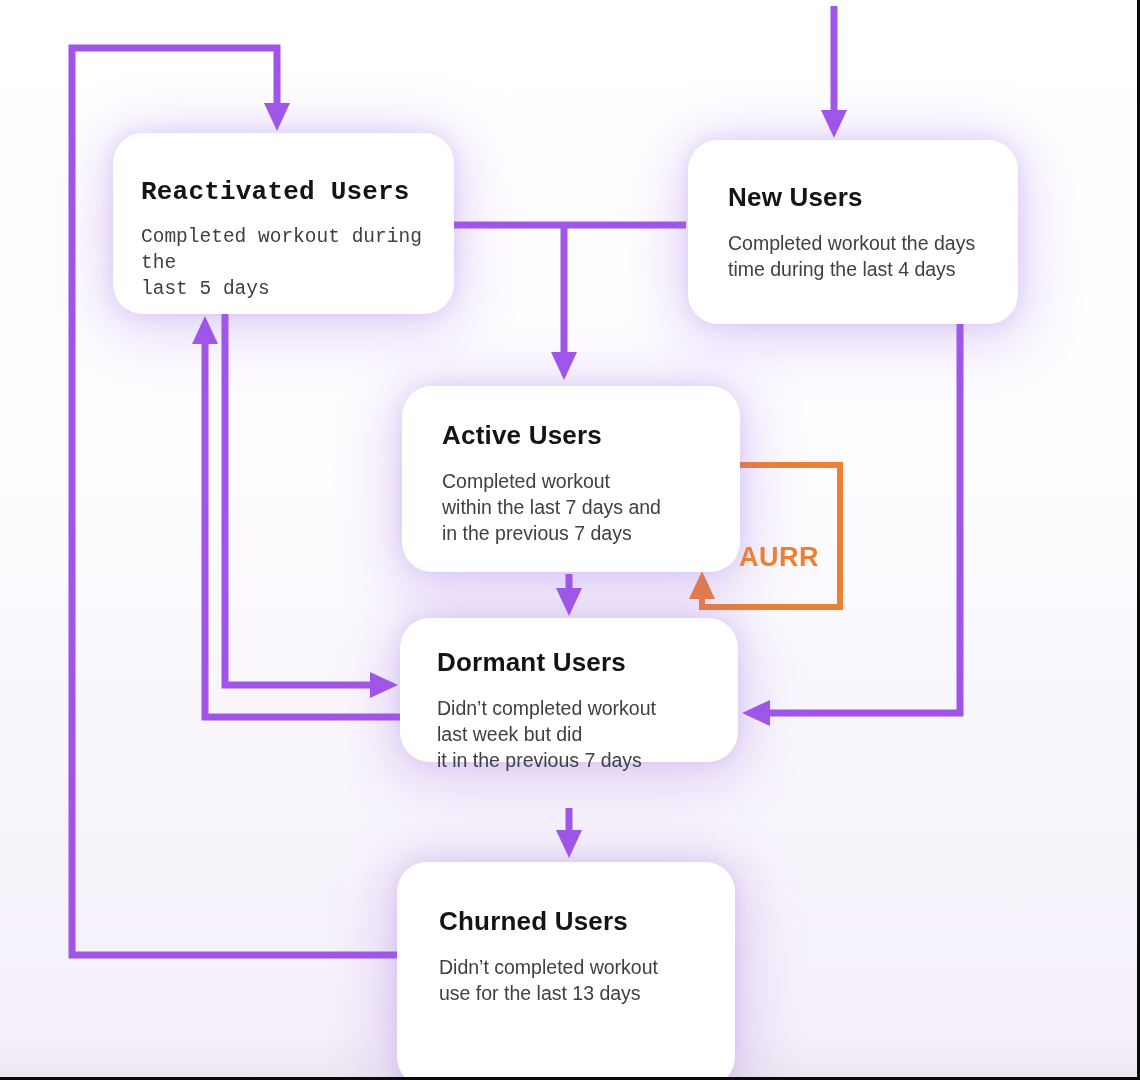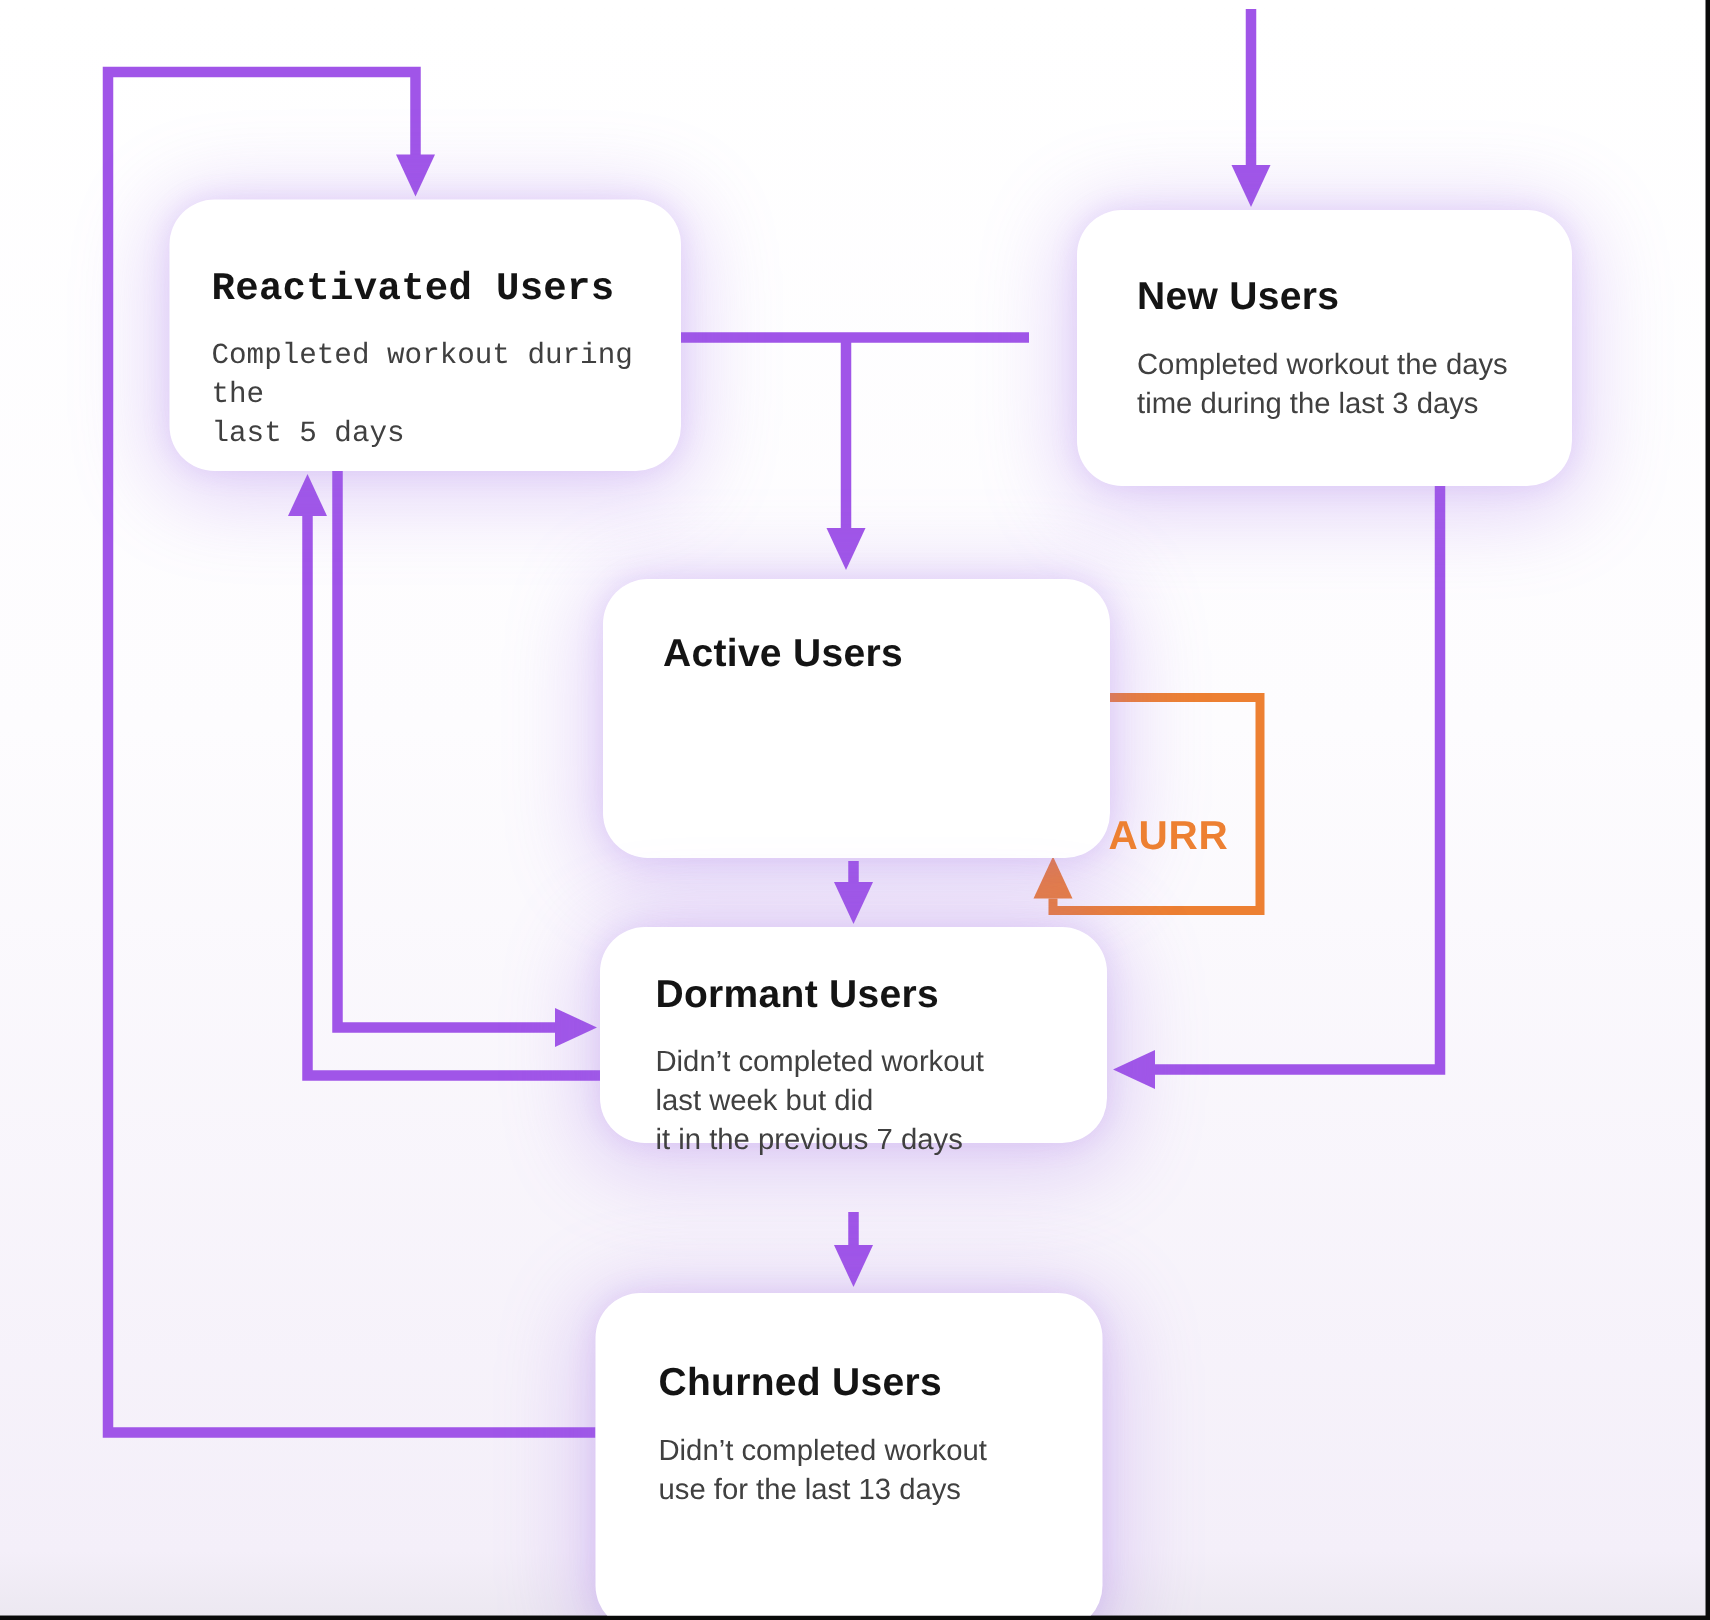--- a/index.html
+++ b/index.html
@@ -30,21 +30,21 @@
     color:#141414;
     letter-spacing:.2px;
   }
   .card .desc{
     margin-top:17px;
     font-size:19.5px;
     line-height:26px;
     color:#404040;
   }
   #card-reactivated{left:113px;top:133px;width:341px;height:181px;padding:44px 24px 0 28px;font-family:Liberation Mono, monospace;}
-  #card-new       {left:718px;top:140px;width:330px;height:184px;padding:42px 20px 0 40px;}
+  #card-new       {left:688px;top:140px;width:330px;height:184px;padding:42px 20px 0 40px;}
   #card-active    {left:402px;top:386px;width:338px;height:186px;padding:34px 20px 0 40px;}
   #card-dormant   {left:400px;top:618px;width:338px;height:144px;padding:29px 30px 0 37px;}
   #card-churned   {left:397px;top:862px;width:338px;height:225px;padding:44px 20px 0 42px;}
 
   svg.wires{position:absolute;left:0;top:0;}
   .wire{fill:none;stroke:#A055E8;stroke-width:7;stroke-linejoin:miter;}
   .head{fill:#A055E8;stroke:none;}
   .wire-orange{fill:none;stroke:#ED8032;stroke-width:6;}
   .head-orange{fill:#ED8032;stroke:none;}
 
@@ -93,26 +93,31 @@
     <div class="desc">
       <div>Completed workout during the</div>
       <div>last 5 days</div>
     </div>
   </div>
 
   <div class="card" id="card-new">
     <h2>New Users</h2>
     <div class="desc">
       <div>Completed workout the days</div>
-      <div>time during the last 3 days</div>
+      <div>time during the last 4 days</div>
     </div>
   </div>
 
   <div class="card" id="card-active">
     <h2>Active Users</h2>
+    <div class="desc">
+      <div>Completed workout</div>
+      <div>within the last 7 days and</div>
+      <div>in the previous 7 days</div>
+    </div>
   </div>
 
   <div class="card" id="card-dormant">
     <h2>Dormant Users</h2>
     <div class="desc">
       <div>Didn’t completed workout</div>
       <div>last week but did</div>
       <div>it in the previous 7 days</div>
     </div>
   </div>

